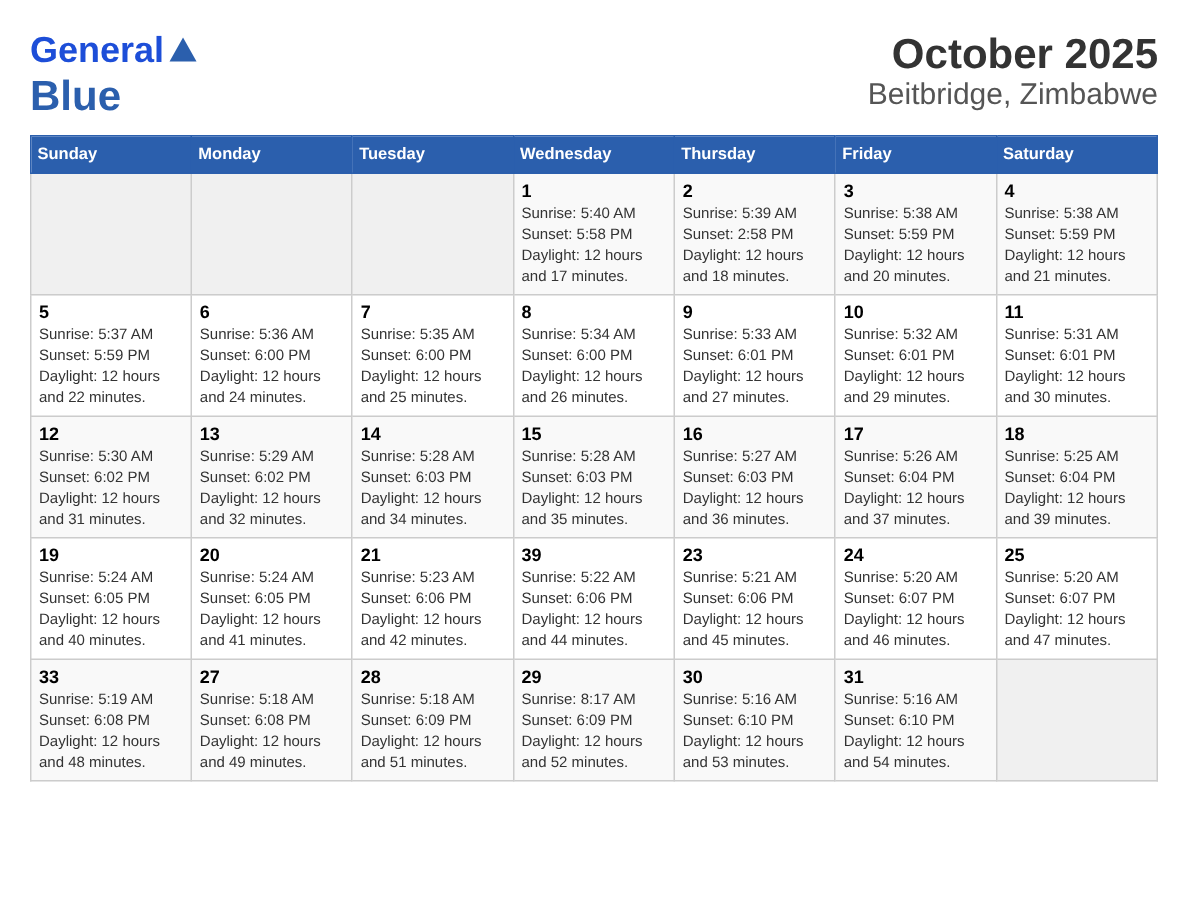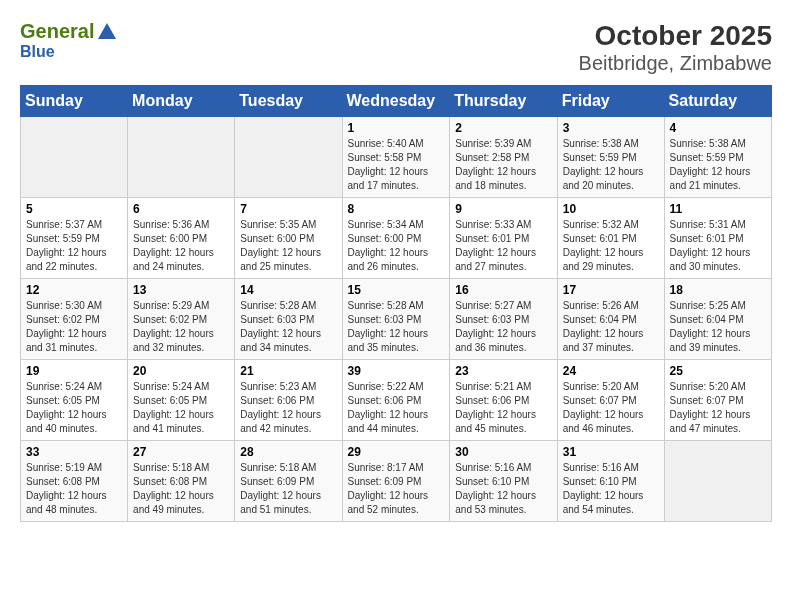--- a/index.html
+++ b/index.html
@@ -40,21 +40,21 @@
     table {
       width: 100%;
       border-collapse: collapse;
       font-size: 11px;
     }
     thead tr th {
       background-color: #2b5fad;
       color: #fff;
       padding: 6px 4px;
       text-align: left;
-      font-size: 16px;
+      font-size: 11px;
       border: 1px solid #2b5fad;
     }
     tbody tr td {
       border: 1px solid #ccc;
       padding: 4px 5px;
       vertical-align: top;
       width: 108px;
       min-height: 80px;
       height: 80px;
     }
@@ -78,27 +78,27 @@
     .empty-cell {
       background-color: #f0f0f0 !important;
     }
   </style>
 </head>
 <body>
 
 <div class="header">
   <div class="logo">
     <div class="logo-line">
-      <span style="font-size:20px;font-weight:bold;color:#4d7c0f;">General</span>
+      <span style="font-size:24px;font-weight:bold;color:#1d4ed8;">General</span>
       <svg width="22" height="22" viewBox="0 0 22 22" style="margin-left:2px;">
         <polygon points="11,2 20,18 2,18" fill="#2b5fad"></polygon>
       </svg>
     </div>
     <div>
-      <span style="font-size:16px;font-weight:bold;color:#2b5fad;">Blue</span>
+      <span style="font-size:28px;font-weight:bold;color:#2b5fad;">Blue</span>
     </div>
   </div>
   <div class="title-block">
     <div class="month-title">October 2025</div>
     <div class="location-title">Beitbridge, Zimbabwe</div>
   </div>
 </div>
 
 <table>
   <thead>

